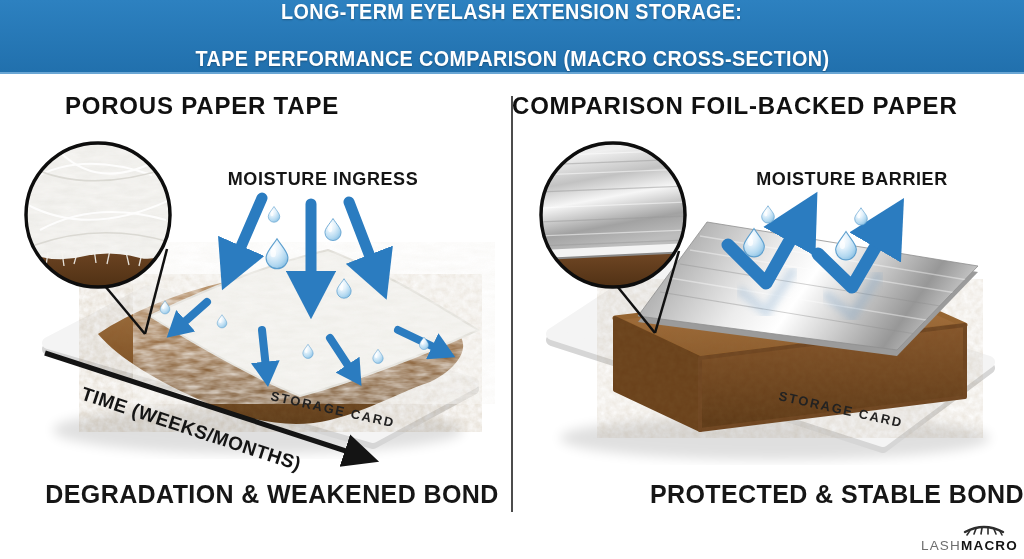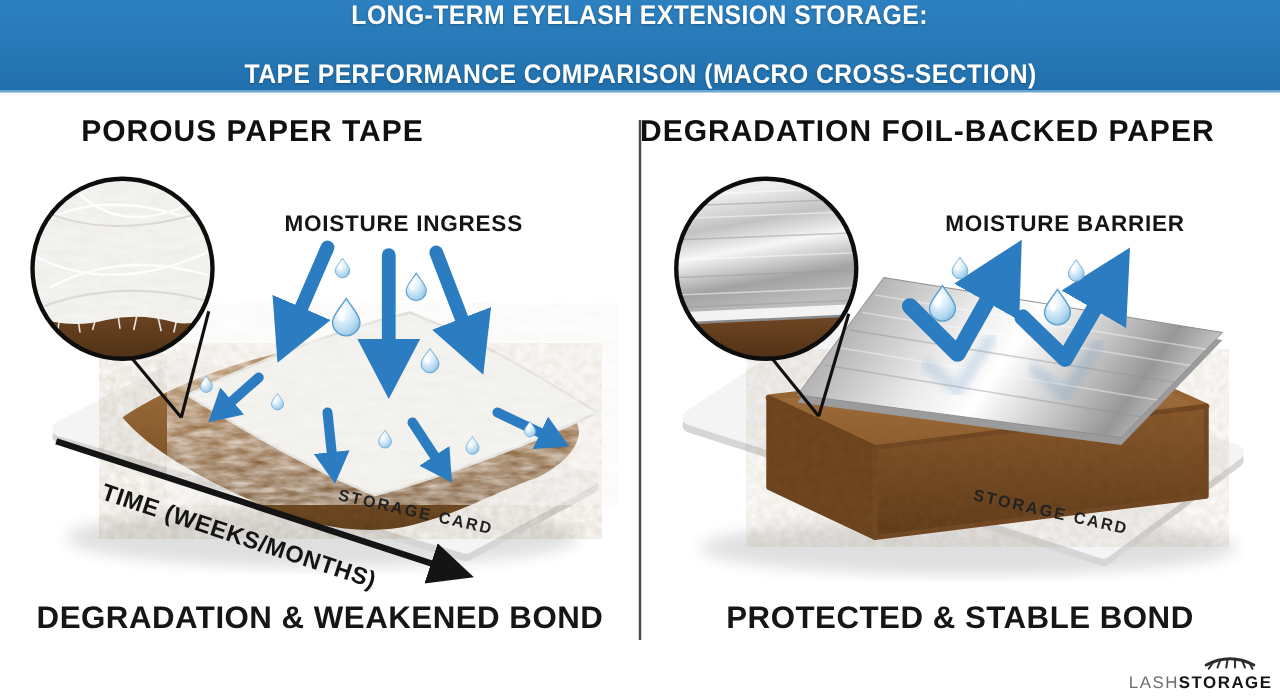--- a/index.html
+++ b/index.html
@@ -21,22 +21,22 @@
           font-size:24px;font-weight:700;letter-spacing:.8px;white-space:nowrap;}
   .panel-title.left{left:0;}
   .panel-title.right{left:512px;font-weight:600;}
   .panel-title.right .emph{font-weight:800;}
   .annotation{position:absolute;top:169px;width:360px;text-align:center;color:#151515;
           font-size:18px;font-weight:700;letter-spacing:.6px;white-space:nowrap;}
   .annotation.left{left:143px;}
   .annotation.right{left:672px;}
   .caption{position:absolute;top:480px;width:512px;text-align:center;color:var(--text-dark);
           font-size:25px;font-weight:800;letter-spacing:.4px;white-space:nowrap;}
-  .caption.left{left:0;}
-  .caption.right{left:512px;}
+  .caption.left{left:16px;}
+  .caption.right{left:512px;text-align:right;}
   .illos{position:absolute;left:0;top:0;width:1024px;height:559px;}
   .logo{position:absolute;right:6px;bottom:6px;display:flex;flex-direction:column;align-items:flex-end;}
   .logo .lash-icon{margin-right:12px;margin-bottom:1px;}
   .logo-text{font-size:13.5px;letter-spacing:1.2px;white-space:nowrap;}
   .logo-text .lt-light{color:var(--logo-gray);font-weight:400;}
   .logo-text .lt-bold{color:#141414;font-weight:700;}
   svg text{font-family:"Liberation Sans",sans-serif;}
 </style>
 </head>
 <body>
@@ -44,21 +44,21 @@
 <div class="canvas">
 
   <header class="banner">
     <div class="banner-line">LONG-TERM EYELASH EXTENSION STORAGE:</div>
     <div class="banner-line">TAPE PERFORMANCE COMPARISON (MACRO CROSS-SECTION)</div>
   </header>
 
   <div class="divider"></div>
 
   <h2 class="panel-title left">POROUS PAPER TAPE</h2>
-  <h2 class="panel-title right"><span class="emph">DEGRADATION</span><span> FOIL-BACKED PAPER</span></h2>
+  <h2 class="panel-title right"><span class="emph">COMPARISON</span><span> FOIL-BACKED PAPER</span></h2>
 
   <div class="annotation left">MOISTURE INGRESS</div>
   <div class="annotation right">MOISTURE BARRIER</div>
 
   <svg class="illos" viewBox="0 0 1024 559">
     <defs>
       <linearGradient id="brownGrad" x1="0" y1="0" x2="0" y2="1">
         <stop offset="0" stop-color="#a87644"></stop>
           <stop offset=".45" stop-color="#8a5a2c"></stop>
           <stop offset="1" stop-color="#5c3917"></stop>
@@ -308,16 +308,16 @@
       <path d="M3,11 Q22,1 41,11" fill="none" stroke="#2d2d2d" stroke-width="2.4" stroke-linecap="round"></path>
       <g stroke="#2d2d2d" stroke-width="1.6" stroke-linecap="round">
         <line x1="8" y1="9.6" x2="5" y2="14"></line>
           <line x1="14" y1="7.6" x2="12" y2="13"></line>
         <line x1="20" y1="6.8" x2="19" y2="13"></line>
           <line x1="26" y1="7" x2="26" y2="13"></line>
         <line x1="32" y1="8.2" x2="34" y2="13"></line>
           <line x1="38" y1="10.2" x2="40" y2="14"></line>
       </g>
     </svg>
-    <div class="logo-text"><span class="lt-light">LASH</span><span class="lt-bold">STORAGE</span></div>
+    <div class="logo-text"><span class="lt-light">LASH</span><span class="lt-bold">MACRO</span></div>
   </div>
 
 </div>
 
 </body></html>

